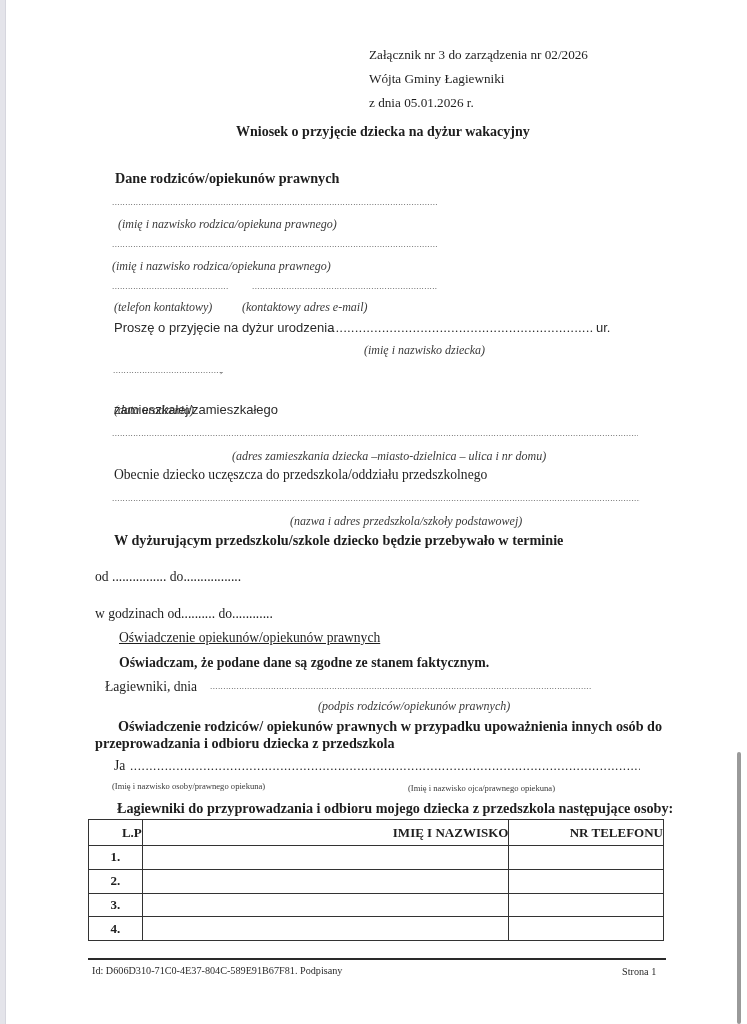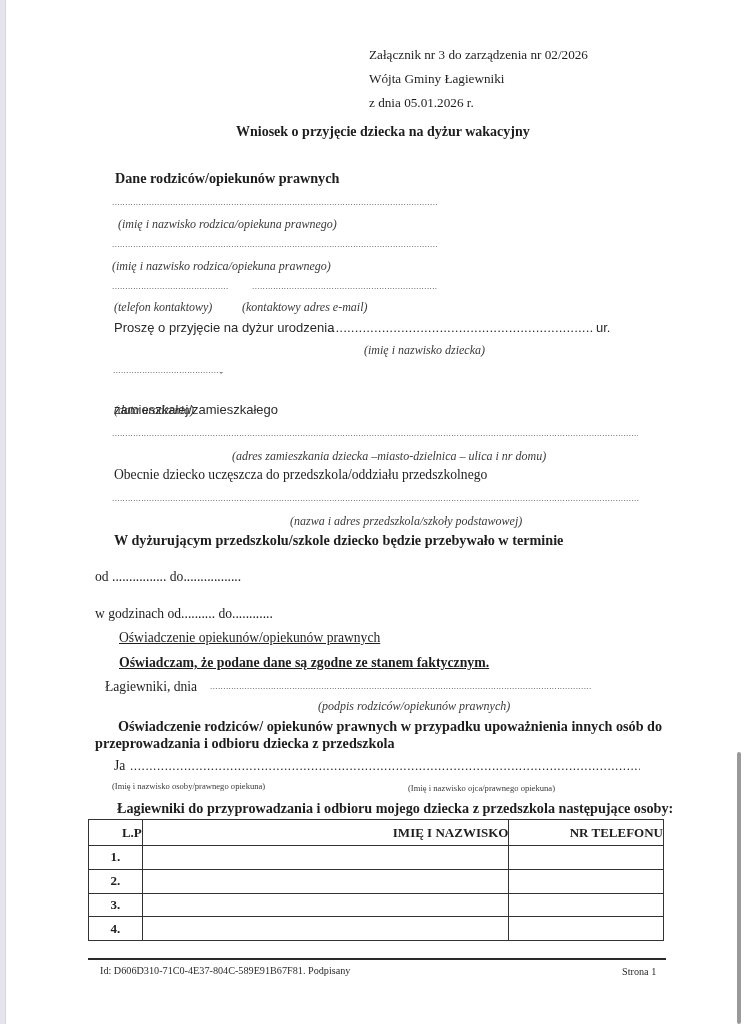--- a/index.html
+++ b/index.html
@@ -20,21 +20,21 @@
   .hdr { font-size: 13.2px; line-height: 1; }
   .title { font-size: 14px; font-weight: bold; }
   .sec { font-size: 14.2px; font-weight: bold; }
   .body-sans { font-family: "Liberation Sans", sans-serif; font-size: 13px; color: #2a2a2a; }
   .body-serif { font-size: 13.6px; }
   .cap { font-size: 12px; font-style: italic; color: #3a3a3a; }
   .cap-up { font-size: 8.6px; color: #3a3a3a; }
   .dots { font-size: 9px; color: #3c3c3c; letter-spacing: 0.4px; overflow: hidden; }
   .dots-lg { font-size: 13px; color: #2a2a2a; letter-spacing: 0.6px; overflow: hidden; }
   .u { text-decoration: underline; }
-  .b { font-weight: bold; text-decoration: underline; }
+  .b { font-weight: bold; }
 
   table.auth {
     position: absolute; left: 88px; top: 819px; width: 576px;
     border-collapse: collapse; font-family: "Liberation Serif", serif;
   }
   table.auth td, table.auth th {
     border: 1.2px solid #333; height: 22.8px; padding: 0;
     font-size: 13px; font-weight: bold; text-align: center;
   }
   table.auth th { height: 25px; text-align: right; }
@@ -143,14 +143,14 @@
     </tr>
     <tr>
       <td>4.</td>
       <td></td>
       <td></td>
     </tr>
   </tbody>
 </table>
 
 <div class="footer-rule"></div>
-<div class="abs footer" style="left:100px; top:965px;text-align:center;">Id: D606D310-71C0-4E37-804C-589E91B67F81. Podpisany</div>
+<div class="abs footer" style="left:92px; top:965px;text-align:center;">Id: D606D310-71C0-4E37-804C-589E91B67F81. Podpisany</div>
 <div class="abs footer" style="left:622px; top:966px;">Strona 1</div>
 
 </body></html>

